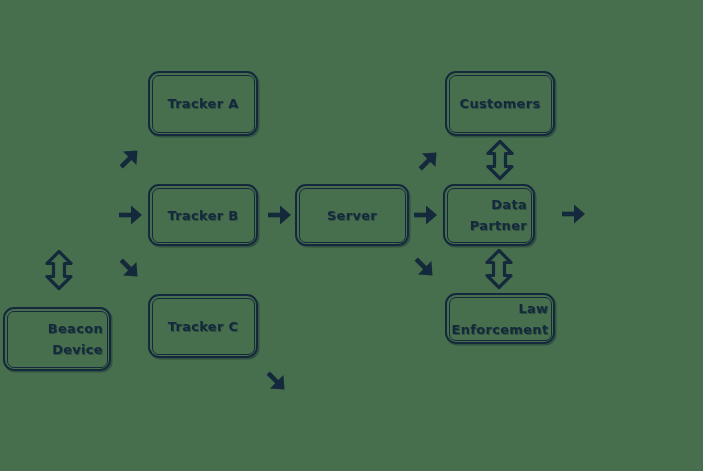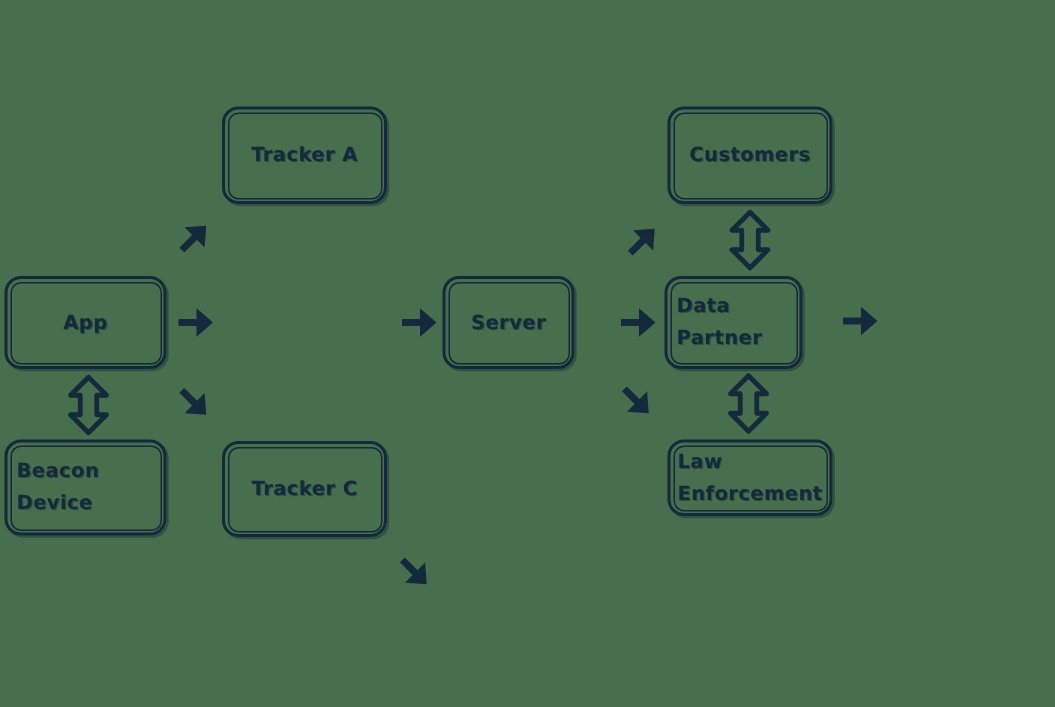--- a/index.html
+++ b/index.html
@@ -15,43 +15,43 @@
     box-shadow:1.5px 1.5px 0 rgba(10,30,50,.35);
     display:flex; align-items:center; justify-content:center;
     background:transparent;
   }
   .node::after{
     content:""; position:absolute; inset:1.5px;
     border:1.5px solid var(--ink); border-radius:7px; pointer-events:none;
   }
   .lbl{
     font-weight:700; font-size:13px; letter-spacing:.3px; line-height:21px;
-    color:var(--ink); text-align:left; padding:0 6px;
+    color:var(--ink); text-align:right; padding:0 6px;
     text-shadow:.8px .8px 0 rgba(10,30,50,.4);
   }
   .overlay{ position:absolute; left:0; top:0; color:var(--ink); }
 </style>
 </head>
 <body>
 
 <div class="stage">
 
-  <div class="node" style="left:3px;top:184px;width:108px;height:62px">
-    <span class="lbl">App</span>
-  </div>
-  <div class="node" style="left:3px;top:293px;width:108px;height:64px">
+  <div class="node" style="left:3px;top:307px;width:108px;height:64px">
     <span class="lbl">Beacon Device</span>
   </div>
   <div class="node" style="left:148px;top:71px;width:110px;height:65px">
     <span class="lbl">Tracker A</span>
   </div>
+  <div class="node" style="left:148px;top:184px;width:110px;height:62px">
+    <span class="lbl">Tracker B</span>
+  </div>
   <div class="node" style="left:148px;top:294px;width:110px;height:64px">
     <span class="lbl">Tracker C</span>
   </div>
-  <div class="node" style="left:295px;top:184px;width:88px;height:62px">
+  <div class="node" style="left:295px;top:184px;width:114px;height:62px">
     <span class="lbl">Server</span>
   </div>
   <div class="node" style="left:445px;top:71px;width:110px;height:65px">
     <span class="lbl">Customers</span>
   </div>
   <div class="node" style="left:443px;top:184px;width:92px;height:62px">
     <span class="lbl">Data Partner</span>
   </div>
   <div class="node" style="left:445px;top:293px;width:110px;height:51px">
     <span class="lbl">Law Enforcement</span>

